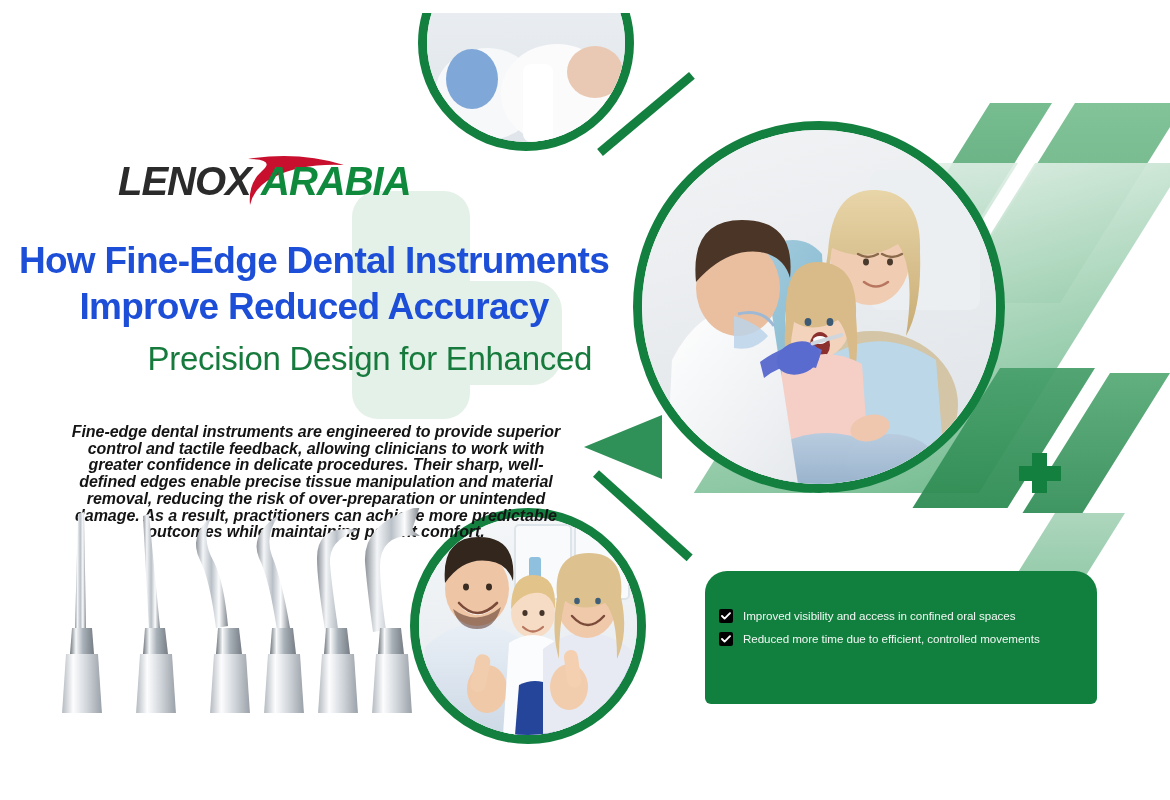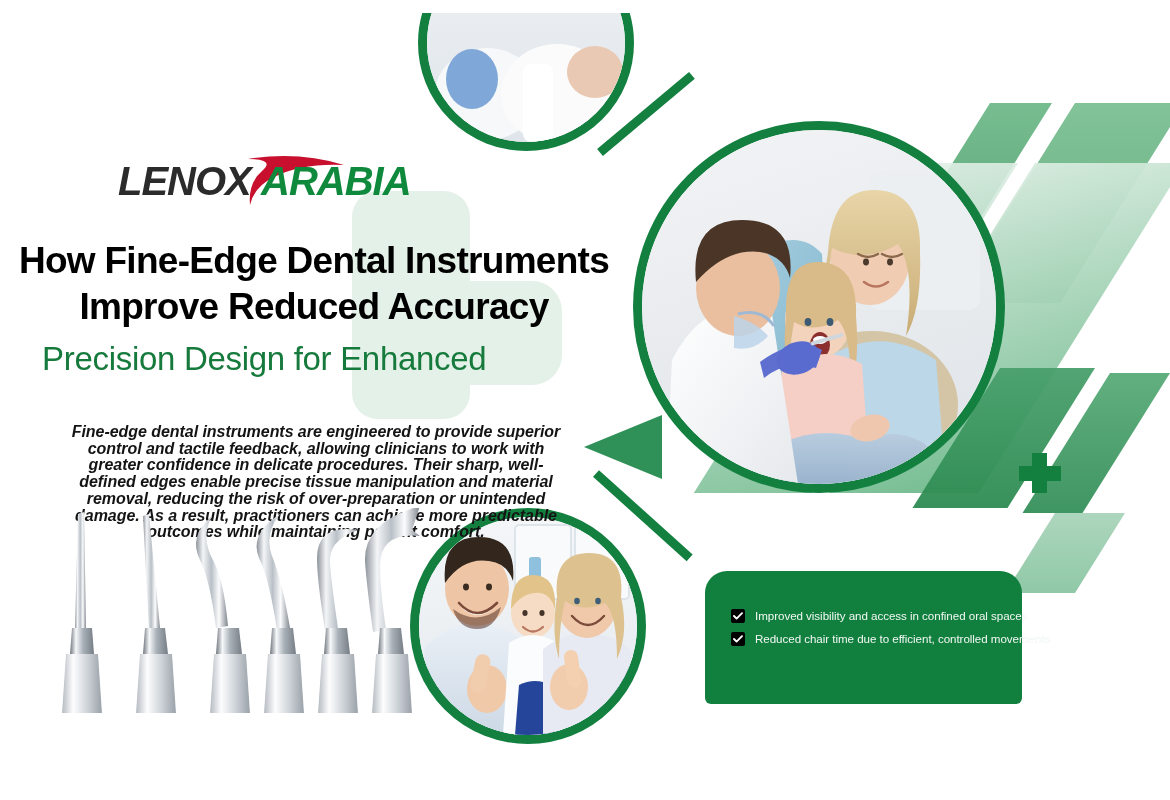--- a/index.html
+++ b/index.html
@@ -22,22 +22,22 @@
   .tintblock { position:absolute; background:#e4f1e8; border-radius:26px; }
   .tb1 { left:352px; top:178px; width:118px; height:228px; }
   .tb2 { left:368px; top:268px; width:194px; height:104px; border-radius:30px; }
 
   
   .logo { position:absolute; left:118px; top:140px; width:300px; height:58px; }
   .logo svg { display:block; }
 
   
   .headline { position:absolute; left:0px; top:225px; width:628px; text-align:center;
-    font-size:37px; line-height:46px; font-weight:800; letter-spacing:-0.7px; color:#000000; }
-  .subhead { position:absolute; left:42px; top:325px; width:550px; text-align:left;
+    font-size:37px; line-height:46px; font-weight:800; letter-spacing:-0.7px; color:#1d4ed8; }
+  .subhead { position:absolute; left:42px; top:325px; width:550px; text-align:right;
     font-size:33px; line-height:41px; font-weight:400; letter-spacing:-0.3px; color:#157a3c; }
   .bodytext { position:absolute; left:70px; top:411px; width:492px; text-align:center;
     font-size:16px; line-height:16.7px; font-weight:700; font-style:italic; color:#141414; letter-spacing:-0.05px; }
 
   
   .ring { position:absolute; border-radius:50%; border:9px solid #138040; overflow:hidden; background:#fff; }
   .ring > .photo { position:absolute; inset:0; }
 
   .ring-big   { left:633px; top:108px; width:372px; height:372px; }
   .ring-small { left:410px; top:495px; width:236px; height:236px; }
@@ -52,22 +52,22 @@
   .arrow-tri { position:absolute; left:584px; top:402px; width:0; height:0;
     border-top:32px solid transparent; border-bottom:32px solid transparent; border-right:78px solid #2f9158; }
 
   
   .plus { position:absolute; left:1019px; top:440px; width:42px; height:40px; }
   .plus i { position:absolute; background:#138040; display:block; }
   .plus i.h { left:0; top:13px; width:42px; height:15px; }
   .plus i.v { left:13px; top:0; width:15px; height:40px; }
 
   
-  .benefits { position:absolute; left:705px; top:558px; width:317px; height:133px;
-    background:#11803f; border-radius:22px 22px 6px 6px; padding:38px 0 0 12px; }
+  .benefits { position:absolute; left:705px; top:558px; width:392px; height:133px;
+    background:#11803f; border-radius:22px 22px 6px 6px; padding:38px 0 0 0; }
   .brow { display:flex; align-items:center; margin:0 0 9px 14px; }
   .ckbox { width:14px; height:14px; background:#000; border-radius:2px; flex:0 0 auto;
     display:flex; align-items:center; justify-content:center; margin-right:10px; }
   .ckbox svg { display:block; }
   .btext { font-size:11.6px; line-height:14px; color:#f2f7f3; letter-spacing:-0.05px; white-space:nowrap; }
 
   
   .instruments { position:absolute; left:40px; top:495px; width:390px; height:205px; }
   .instruments svg { display:block; }
 </style>
@@ -266,21 +266,21 @@
           </svg>
       </span>
       <span class="btext">Improved visibility and access in confined oral spaces</span>
     </div>
     <div class="brow">
       <span class="ckbox">
         <svg width="10" height="8" viewBox="0 0 10 8">
             <path d="M1 4 L3.6 6.6 L9 1.2" stroke="#ffffff" stroke-width="1.9" fill="none" stroke-linecap="round" stroke-linejoin="round"></path>
           </svg>
       </span>
-      <span class="btext">Reduced chair time due to efficient, controlled movements</span>
+      <span class="btext">Reduced more time due to efficient, controlled movements</span>
     </div>
   </div>
 
   <div class="instruments">
     <svg width="390" height="205" viewBox="0 0 390 205">
       <defs>
         <linearGradient id="steel" x1="0" y1="0" x2="1" y2="0">
           <stop offset="0%" stop-color="#8e949c"></stop>
             <stop offset="22%" stop-color="#f3f5f7"></stop>
           <stop offset="48%" stop-color="#b9c0c7"></stop>

